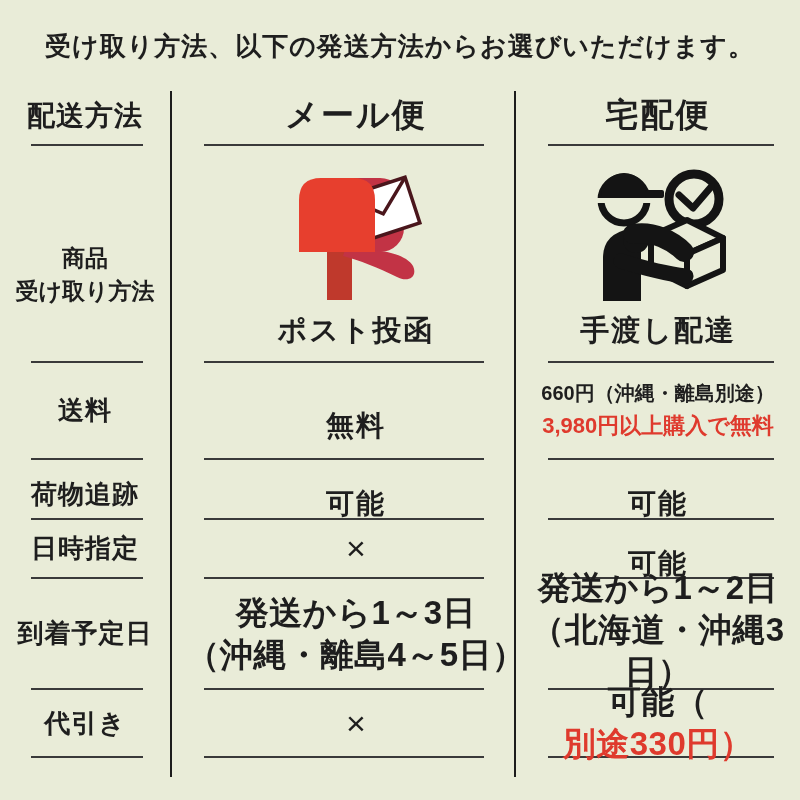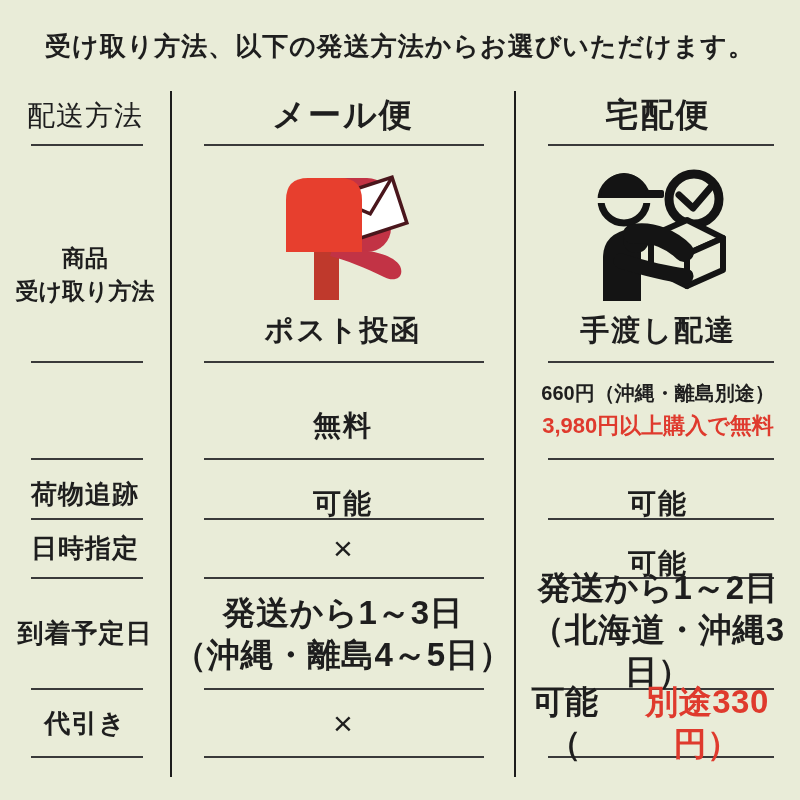--- a/index.html
+++ b/index.html
@@ -26,24 +26,24 @@
     background:var(--line,#3a3a3a);
   }
   .hl.c1{left:31px;width:112px;}
   .hl.c2{left:204px;width:280px;}
   .hl.c3{left:548px;width:226px;}
   .cell{
     position:absolute;display:flex;flex-direction:column;
     align-items:center;justify-content:center;text-align:center;
   }
   .col1{left:0;width:170px;}
-  .col2{left:172px;width:342px;}
+  .col2{left:172px;width:342px;padding-left:13px;}
   .col3{left:516px;width:284px;}
   .hdr{font-size:33px;font-weight:bold;letter-spacing:2px;}
-  .hdr-small{font-size:28px;font-weight:normal;letter-spacing:1px;}
+  .hdr-small{font-size:28px;font-weight:bold;letter-spacing:1px;}
   .rowlabel{font-size:26px;font-weight:bold;letter-spacing:1px;}
   .rowlabel2{font-size:23px;font-weight:bold;line-height:33px;}
   .val{font-size:28px;font-weight:bold;letter-spacing:2px;margin-top:30px;}
   .cross{font-size:34px;font-weight:400;}
   .caption{font-size:29px;font-weight:bold;letter-spacing:2px;}
   .small-note{font-size:20px;font-weight:bold;letter-spacing:0;}
   .red{color:var(--red,#df3a2d);}
   .fee-free{font-size:22px;font-weight:bold;margin-top:4px;text-align:right;}
   .twoline{font-size:33px;font-weight:bold;line-height:42px;letter-spacing:0.5px;}
   .icon-wrap{height:135px;display:flex;align-items:center;justify-content:center;}
@@ -143,20 +143,23 @@
           <rect x="61" y="20" width="64" height="48" stroke-width="3.5" fill="#ffffff" stroke="#4a161c"></rect>
           <path d="M61,20 L93,48 L125,20" fill="none" stroke-width="3.5" stroke="#4a161c"></path>
         </g>
 
         <path d="M10,86 L10,34 Q10,12 32,12 L64,12 Q86,12 86,34 L86,86 Z" fill="#e73f2e"></path>
       </svg>
     </div>
     <span class="caption gap8">ポスト投函</span>
   </div>
 
+  <div class="cell col1" style="top:363px;height:95px">
+    <span class="rowlabel">送料</span>
+  </div>
   <div class="cell col2" style="top:363px;height:95px">
     <span class="val">無料</span>
   </div>
   <div class="cell col3" style="top:363px;height:95px">
     <span class="small-note">660円（沖縄・離島別途）</span>
     <span class="fee-free red">3,980円以上購入で無料</span>
   </div>
 
   <div class="cell col1" style="top:460px;height:68px">
     <span class="rowlabel">荷物追跡</span>
@@ -189,18 +192,18 @@
     <span class="twoline">発送から1～2日</span>
     <span class="twoline">（北海道・沖縄3日）</span>
   </div>
 
   <div class="cell col1" style="top:690px;height:66px">
     <span class="rowlabel">代引き</span>
   </div>
   <div class="cell col2" style="top:690px;height:66px">
     <span class="cross">×</span>
   </div>
-  <div class="cell col3" style="top:690px;height:66px;flex-direction:row">
+  <div class="cell col3" style="top:690px;height:66px;flex-direction:column">
     <span class="twoline">可能（</span>
       <span class="twoline red">別途330円）</span>
   </div>
 
 </div>
 
 </body></html>

